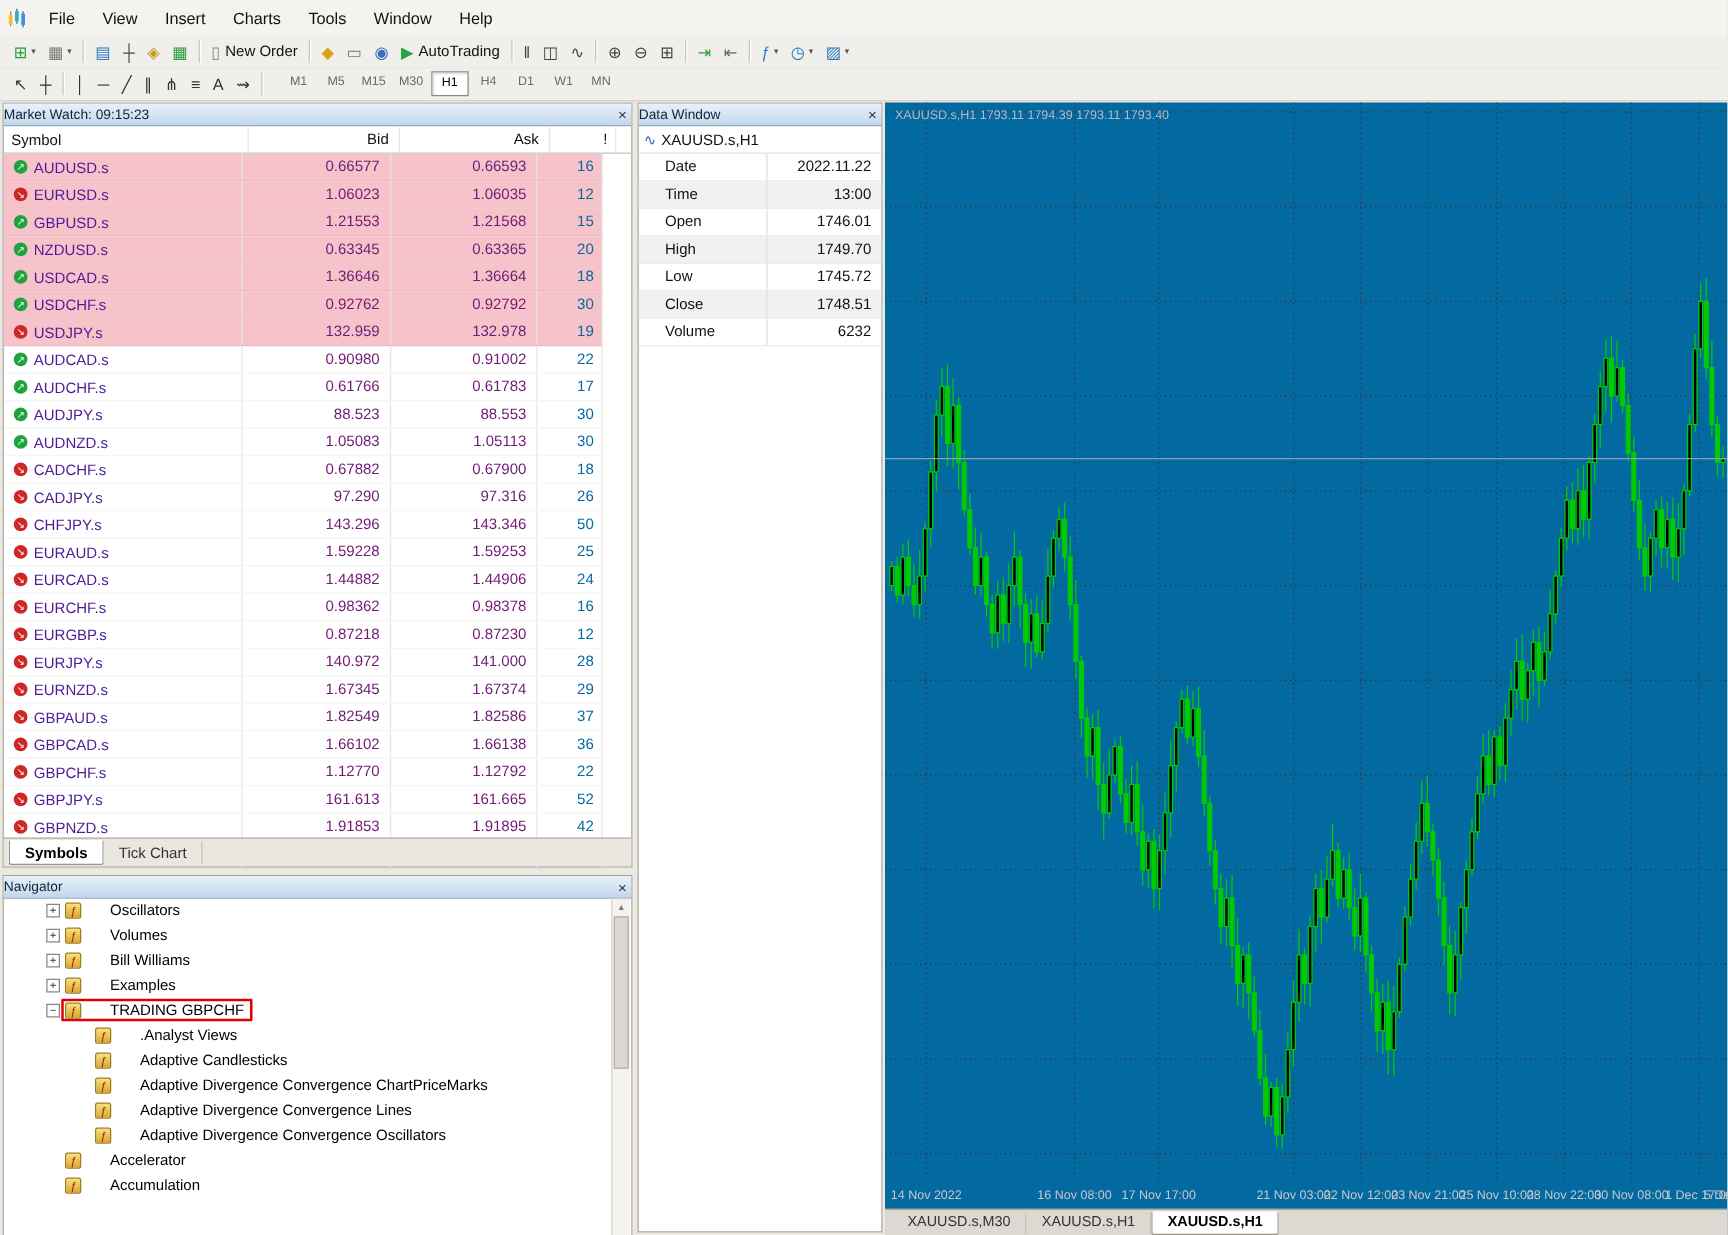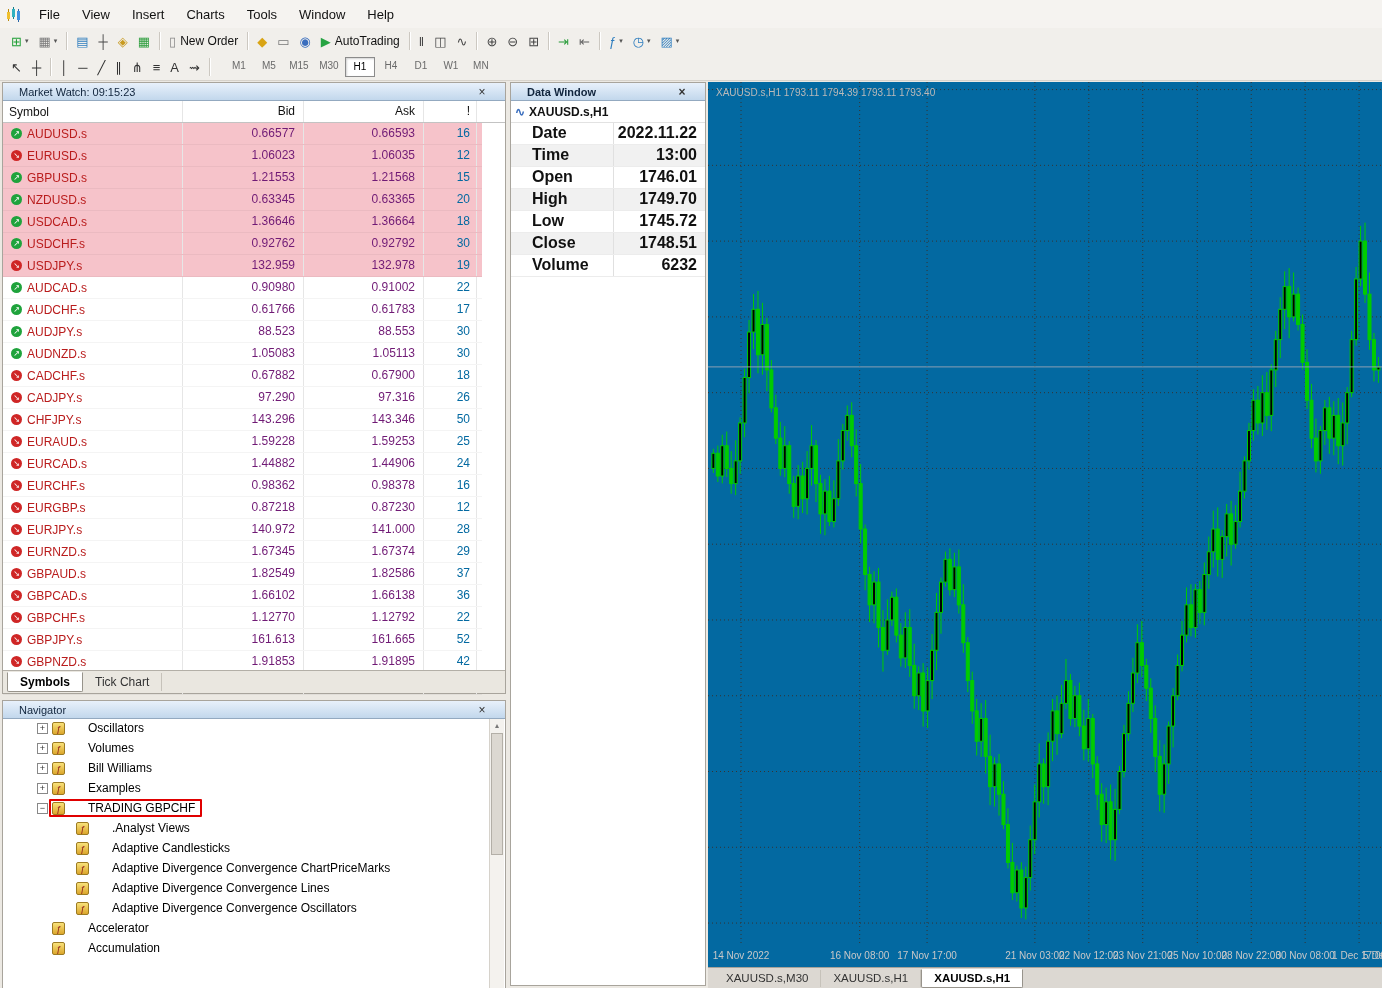--- a/index.html
+++ b/index.html
@@ -20,50 +20,50 @@
   .tb-lbl{font-size:12px;margin-left:4px;color:#111;white-space:nowrap;}
   .tb-caret{font-size:7px;color:#555;margin-left:3px;}
   .tb-sep{width:1px;height:18px;background:#ccc8c1;box-shadow:1px 0 0 #fff;margin:0 4px;}
   #tfwrap{display:flex;margin-left:10px;}
   .tf{width:28px;height:18px;line-height:18px;text-align:center;font-size:10px;font-weight:normal;color:#6a6a6a;margin:0 1px;}
   .tf.active{border:1px solid #8b8b8b;background:#fff;color:#000;box-shadow:inset 1px 1px 2px rgba(0,0,0,.18);}
 
   
   .panel{position:absolute;background:#fff;border:1px solid #a8a49c;box-sizing:border-box;}
   .panel-title{height:17px;background:linear-gradient(#e8f1fb,#c2d7ec);border-bottom:1px solid #93a9c0;
-               display:flex;align-items:center;font-size:11px;padding:0 16px;color:#10243c;}
+               display:flex;align-items:center;font-size:11px;padding:0 0;color:#10243c;}
   .panel-title .close{margin-left:auto;width:14px;text-align:center;font-size:12px;color:#333;cursor:default;}
   .tabbar{position:absolute;left:0;right:0;bottom:0;height:22px;background:#eae7e0;border-top:1px solid #b3afa7;
           display:flex;align-items:center;padding-left:4px;}
   .tab{height:18px;line-height:18px;padding:0 12px;font-size:12px;color:#333;border-right:1px solid #c6c2ba;}
   .tab.active{background:#fff;border:1px solid #97938b;border-top:1px solid #fff;font-weight:bold;
               border-radius:0 0 2px 2px;color:#000;}
 
   
   #market-watch{left:2px;top:82px;width:504px;height:612px;}
   .mw-header{display:flex;height:21px;line-height:20px;border-bottom:1px solid #c3c3c3;font-size:12px;}
   .mw-cell{box-sizing:border-box;border-right:1px solid #e6e6e6;display:inline-block;overflow:hidden;white-space:nowrap;}
-  .c-sym{width:180px;padding-left:5px;display:inline-flex;align-items:center;}
+  .c-sym{width:196px;padding-left:5px;display:inline-flex;align-items:center;}
   .c-bid{width:121px;text-align:right;padding-right:8px;}
   .c-ask{width:120px;text-align:right;padding-right:8px;}
   .c-spr{width:53px;text-align:right;padding-right:6px;border-right:1px solid #e6e6e6;}
   .mw-header .c-sym{padding-left:6px;}
   .mw-row{display:flex;height:21px;line-height:20px;font-size:12px;border-bottom:1px solid rgba(0,0,0,.045);width:479px;}
   .mw-row.hl{background:#f6c3ca;}
   .sym-ico{width:11px;height:11px;border-radius:50%;color:#fff;font-size:8px;line-height:11px;
            text-align:center;margin:0 5px 0 3px;flex:0 0 11px;}
   .sym-ico.up{background:#1fa33c;} .sym-ico.down{background:#cf2626;}
-  .sym-txt{color:#b91c1c;text-align:right;}
+  .sym-txt{color:#4c1d95;text-align:right;}
   .num{color:#701a75;} .spr{color:#0369a1;}
 
   
-  #data-window{left:510px;top:82px;width:196px;height:904px;font-weight:bold;}
+  #data-window{left:510px;top:82px;width:196px;height:904px;}
   .dw-symbol{display:flex;align-items:center;height:21px;border-bottom:1px solid #e2e2e2;font-size:12px;padding-left:4px;}
   .dw-chart-ico{color:#3a6ebe;font-size:12px;margin-right:4px;}
-  .dw-row{display:flex;height:21px;line-height:20px;font-size:16px;border-bottom:1px solid #ececec;}
+  .dw-row{display:flex;height:21px;line-height:20px;font-size:12px;border-bottom:1px solid #ececec;}
   .dw-row:nth-child(even){background:#f1f1f1;}
   .dw-label{width:103px;padding-left:21px;box-sizing:border-box;border-right:1px solid #e0e0e0;}
   .dw-value{flex:1;text-align:right;padding-right:8px;}
 
   
   #navigator{left:2px;top:700px;width:504px;height:316px;}
   .nav-tree{position:absolute;top:17px;left:0;right:16px;bottom:23px;overflow:hidden;}
   .nav-row{display:flex;align-items:center;height:20px;font-size:12px;padding-left:34px;white-space:nowrap;}
   .nav-row.child{padding-left:58px;}
   .expander{width:11px;height:11px;box-sizing:border-box;border:1px solid #888;background:#fff;

